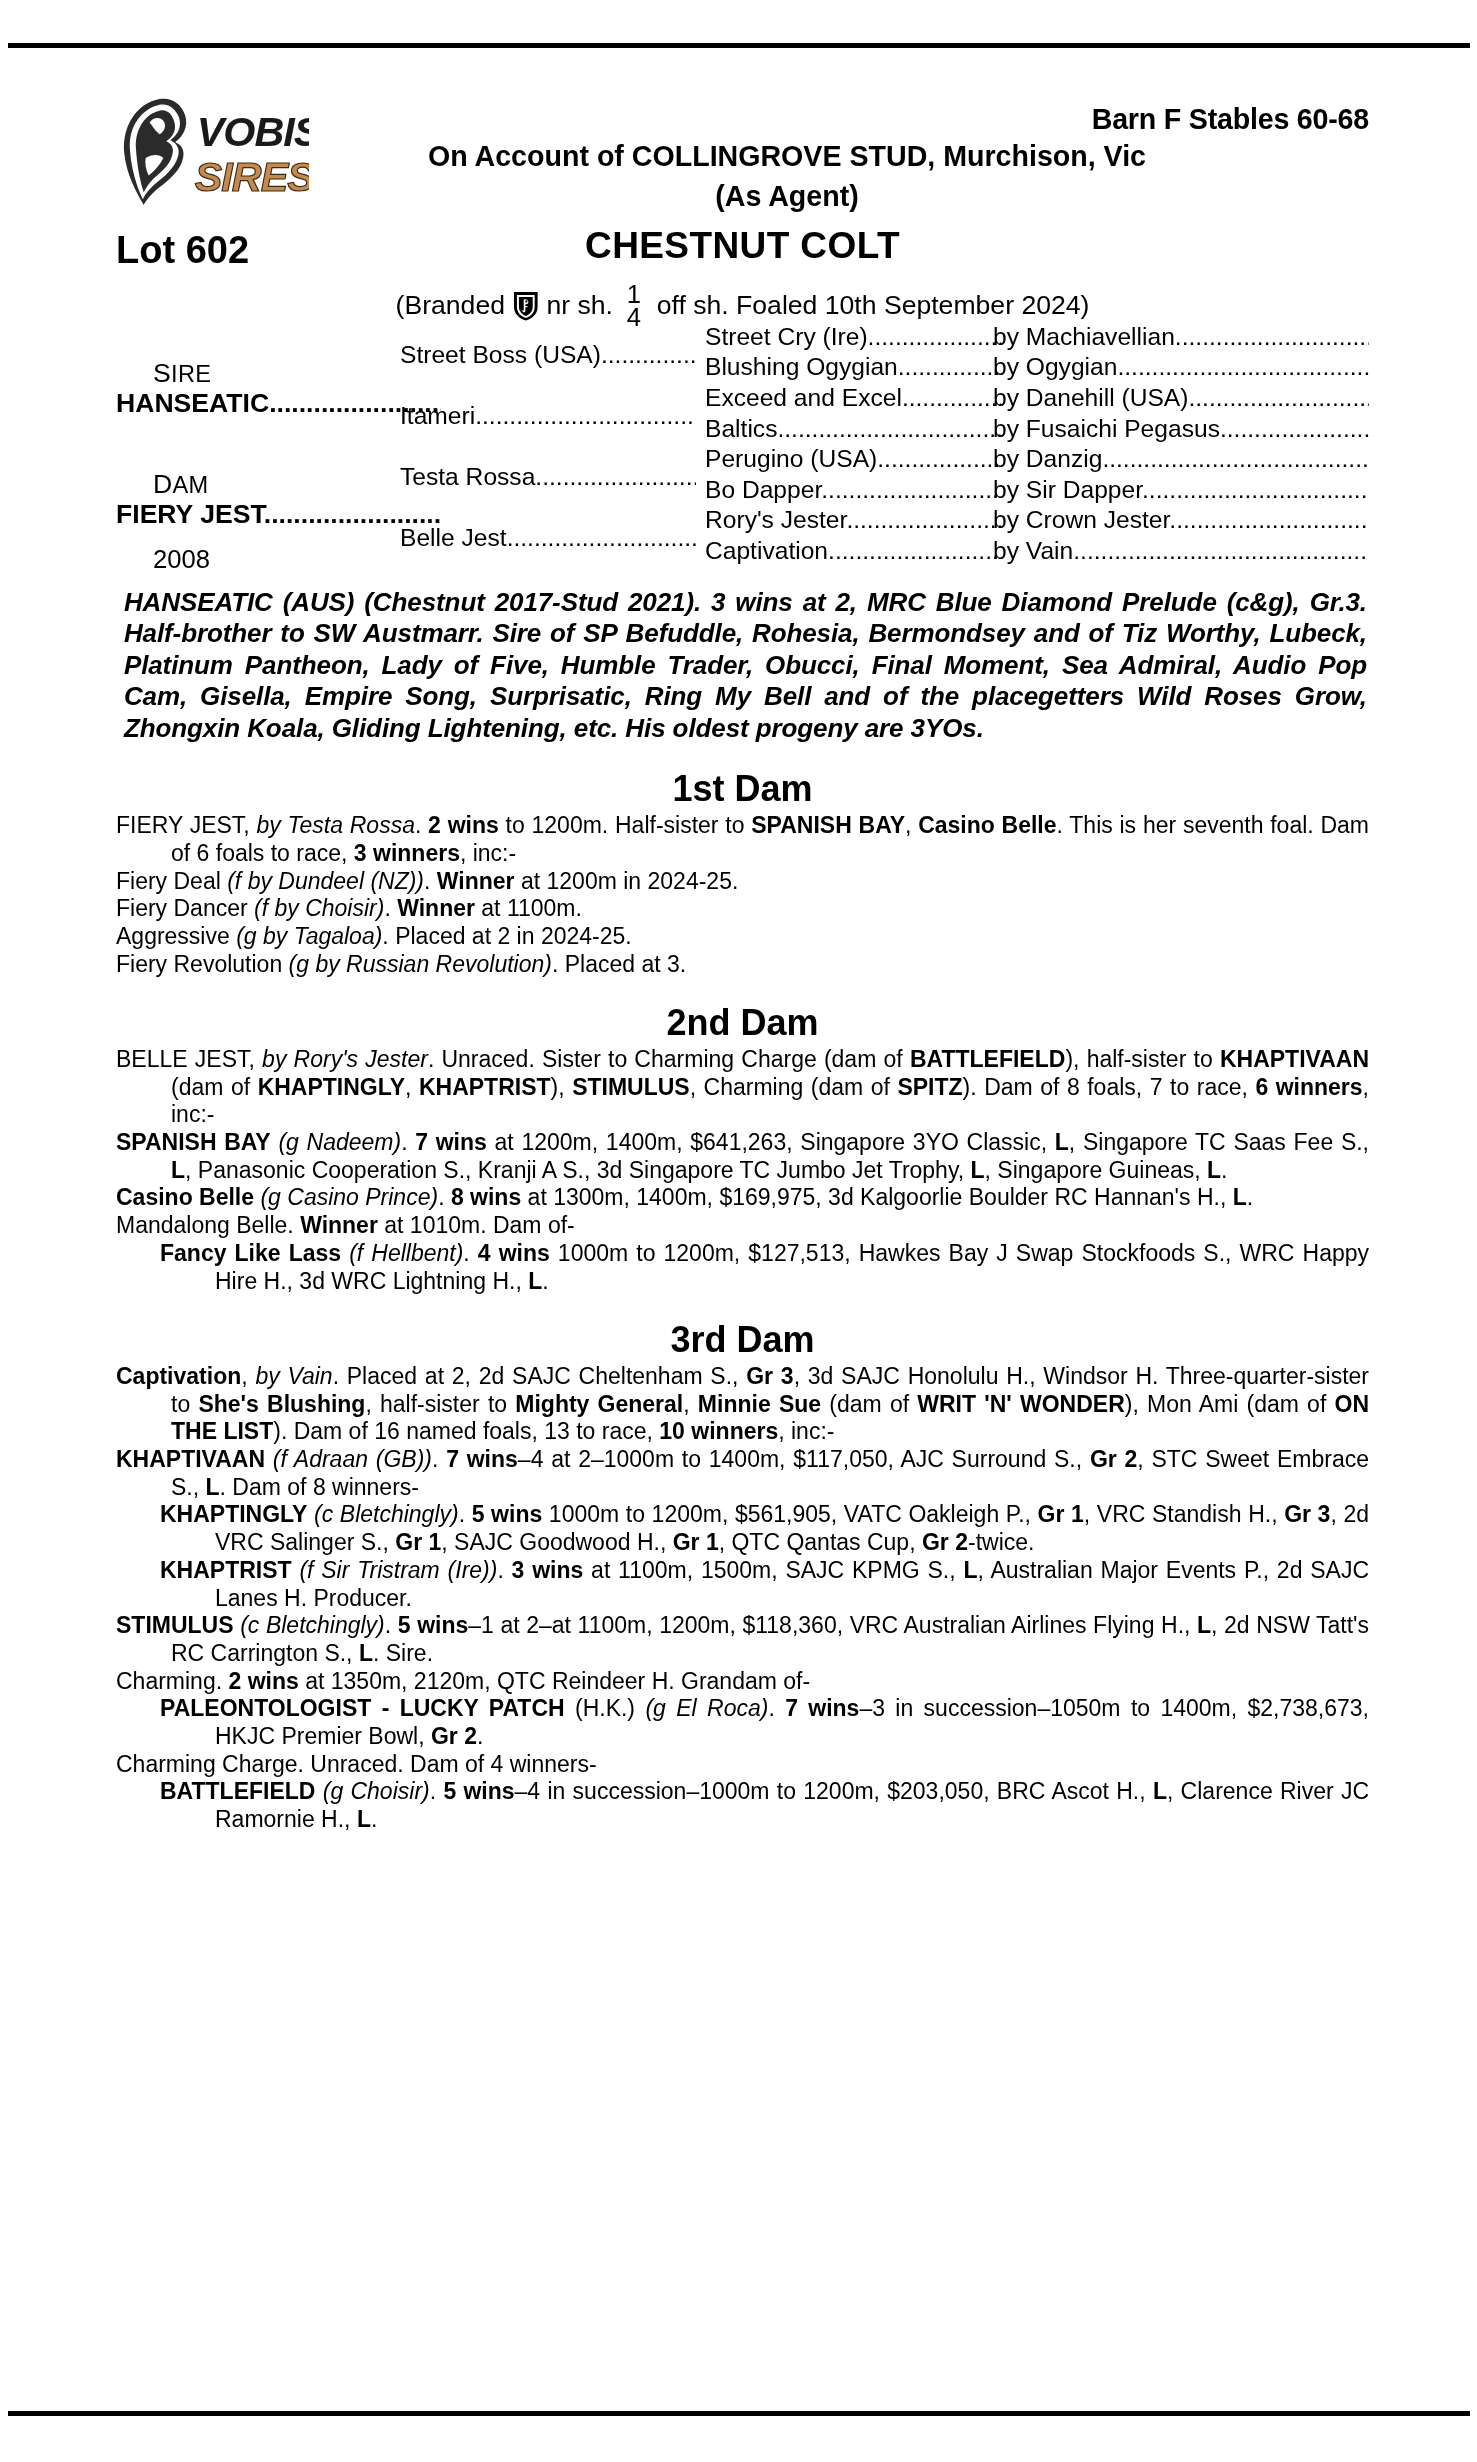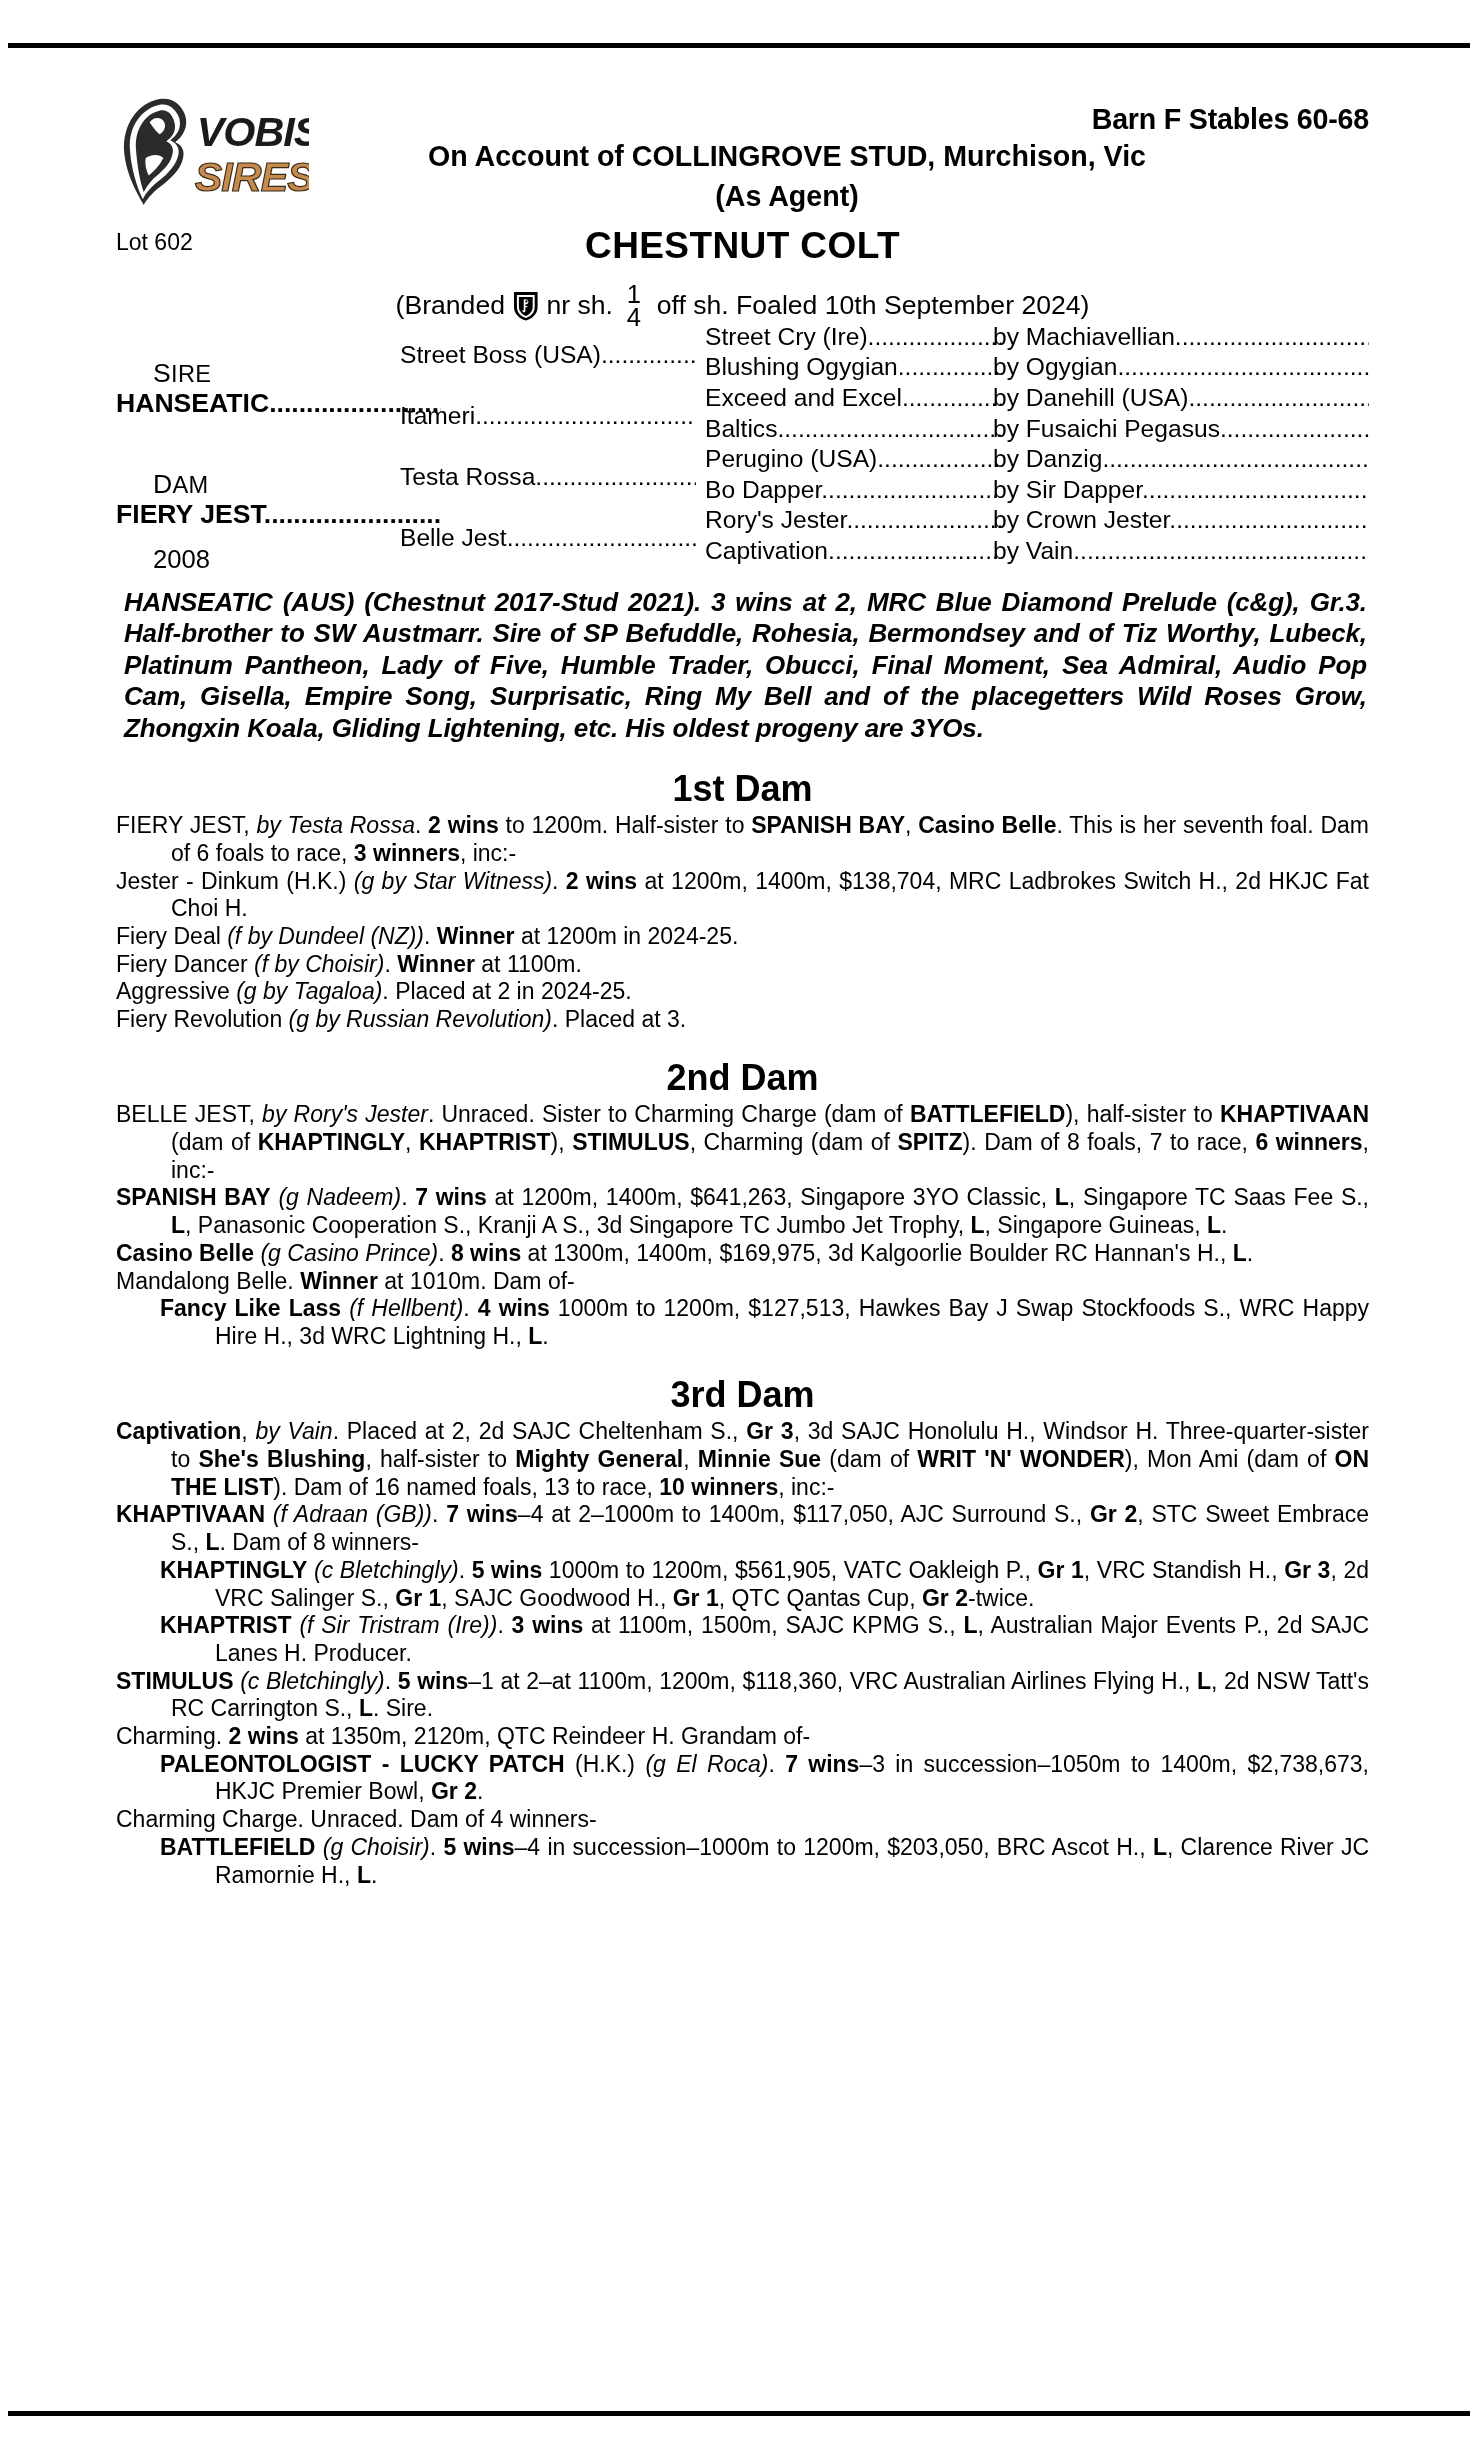--- a/index.html
+++ b/index.html
@@ -88,22 +88,22 @@
   
   .title-row {
     position: relative;
     height: 49px;
     margin-top: 2px;
   }
   .lot {
     position: absolute;
     left: 0px;
     top: 3.9px;
-    font-size: 23px;
-    font-weight: normal;
+    font-size: 38px;
+    font-weight: bold;
   }
   .colour-sex {
     position: absolute;
     left: 0;
     width: 1253px;
     top: 0px;
     text-align: center;
     font-size: 37px;
     font-weight: bold;
     letter-spacing: 0.4px;
@@ -354,21 +354,20 @@
         <div class="cell" style="top:169px"><span>by Crown Jester</span><span class="leader"></span></div>
         <div class="cell" style="top:200px"><span>by Vain</span><span class="leader"></span></div>
       </div>
     </div>
 
     <div class="sire-blurb">HANSEATIC (AUS) (Chestnut 2017-Stud 2021). 3 wins at 2, MRC Blue Diamond Prelude (c&amp;g), Gr.3. Half-brother to SW Austmarr. Sire of SP Befuddle, Rohesia, Bermondsey and of Tiz Worthy, Lubeck, Platinum Pantheon, Lady of Five, Humble Trader, Obucci, Final Moment, Sea Admiral, Audio Pop Cam, Gisella, Empire Song, Surprisatic, Ring My Bell and of the placegetters Wild Roses Grow, Zhongxin Koala, Gliding Lightening, etc. His oldest progeny are 3YOs.</div>
 
     <div id="dams-root">
         <div class="dam-head">1st Dam</div>
         <p class="entry lvl1"><span>FIERY JEST, </span><i>by Testa Rossa</i><span>. </span><b>2 wins</b><span> to 1200m. Half-sister to </span><b>SPANISH BAY</b><span>, </span><b>Casino Belle</b><span>. This is her seventh foal. Dam of 6 foals to race, </span><b>3 winners</b><span>, inc:-</span></p>
-        <p class="entry lvl1"><span>Jester - Dinkum (H.K.) </span><i>(g by Star Witness)</i><span>. </span><b>2 wins</b><span> at 1200m, 1400m, $138,704, MRC Ladbrokes Switch H., 2d HKJC Fat Choi H.</span></p>
         <p class="entry lvl1"><span>Fiery Deal </span><i>(f by Dundeel (NZ))</i><span>. </span><b>Winner</b><span> at 1200m in 2024-25.</span></p>
         <p class="entry lvl1"><span>Fiery Dancer </span><i>(f by Choisir)</i><span>. </span><b>Winner</b><span> at 1100m.</span></p>
         <p class="entry lvl1"><span>Aggressive </span><i>(g by Tagaloa)</i><span>. Placed at 2 in 2024-25.</span></p>
         <p class="entry lvl1"><span>Fiery Revolution </span><i>(g by Russian Revolution)</i><span>. Placed at 3.</span></p>
         <div class="dam-head">2nd Dam</div>
         <p class="entry lvl1"><span>BELLE JEST, </span><i>by Rory's Jester</i><span>. Unraced. Sister to Charming Charge (dam of </span><b>BATTLEFIELD</b><span>), half-sister to </span><b>KHAPTIVAAN</b><span> (dam of </span><b>KHAPTINGLY</b><span>, </span><b>KHAPTRIST</b><span>), </span><b>STIMULUS</b><span>, Charming (dam of </span><b>SPITZ</b><span>). Dam of 8 foals, 7 to race, </span><b>6 winners</b><span>, inc:-</span></p>
         <p class="entry lvl1"><b>SPANISH BAY</b><span> </span><i>(g Nadeem)</i><span>. </span><b>7 wins</b><span> at 1200m, 1400m, $641,263, Singapore 3YO Classic, </span><b>L</b><span>, Singapore TC Saas Fee S., </span><b>L</b><span>, Panasonic Cooperation S., Kranji A S., 3d Singapore TC Jumbo Jet Trophy, </span><b>L</b><span>, Singapore Guineas, </span><b>L</b><span>.</span></p>
         <p class="entry lvl1"><b>Casino Belle</b><span> </span><i>(g Casino Prince)</i><span>. </span><b>8 wins</b><span> at 1300m, 1400m, $169,975, 3d Kalgoorlie Boulder RC Hannan's H., </span><b>L</b><span>.</span></p>
         <p class="entry lvl1"><span>Mandalong Belle. </span><b>Winner</b><span> at 1010m. Dam of-</span></p>
         <p class="entry lvl2"><b>Fancy Like Lass</b><span> </span><i>(f Hellbent)</i><span>. </span><b>4 wins</b><span> 1000m to 1200m, $127,513, Hawkes Bay J Swap Stockfoods S., WRC Happy Hire H., 3d WRC Lightning H., </span><b>L</b><span>.</span></p>

